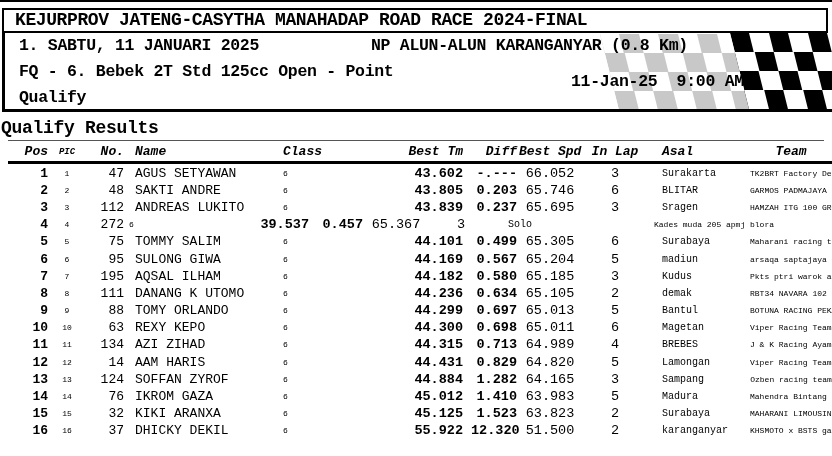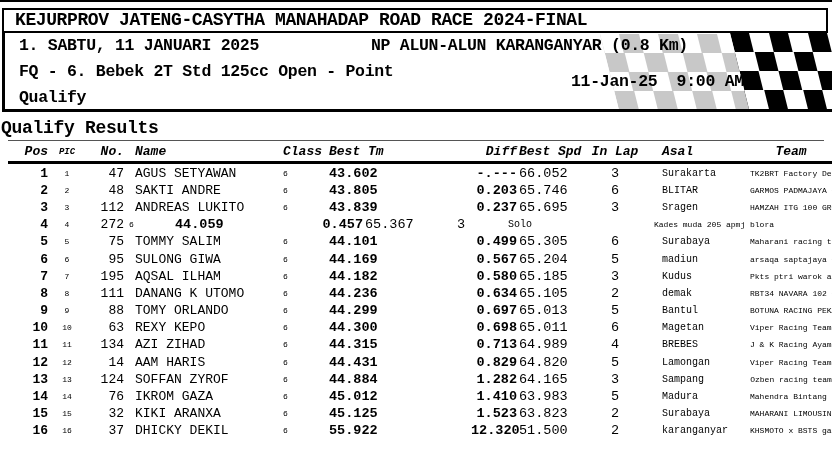--- a/index.html
+++ b/index.html
@@ -41,23 +41,23 @@
   .table{position:absolute;top:142px;left:8px;width:824px;}
   .row{display:flex;align-items:center;height:17.2px;font-size:13px;}
   .header-row{height:19px;font-style:italic;font-weight:bold;font-size:13px;}
   .divider{height:2.5px;background:#000;margin-bottom:1px;}
   .c{flex:0 0 auto;overflow:hidden;white-space:nowrap;}
   .c-pos   {width:40px;text-align:right;padding-right:4px;font-weight:bold;}
   .c-pic   {width:30px;text-align:center;font-size:8px;}
   .c-no    {width:42px;text-align:right;padding-right:5px;}
   .c-name  {width:148px;text-align:left;padding-left:6px;}
   .c-class {width:46px;font-size:8px;}
-  .c-tm    {width:134px;text-align:left;padding-right:8px;font-weight:bold;font-size:13.5px;}
+  .c-tm    {width:134px;text-align:right;padding-right:8px;font-weight:bold;font-size:13.5px;}
   .c-diff  {width:46px;text-align:right;padding-right:2px;font-weight:bold;font-size:13.5px;}
-  .c-spd   {width:62px;text-align:left;padding-right:1px;font-size:13.5px;}
+  .c-spd   {width:62px;text-align:center;padding-right:1px;font-size:13.5px;}
   .c-lap   {width:66px;text-align:center;font-size:13.5px;}
   .c-asal  {width:88px;text-align:left;padding-left:14px;font-size:10px;}
   .c-team  {flex:1 1 auto;text-align:center;font-size:8px;}
   .header-row .c-pos{font-weight:bold;}
   .header-row .c-pic{font-size:9px;}
   .header-row .c-class{font-size:13px;}
   .header-row .c-tm,.header-row .c-diff,.header-row .c-spd,.header-row .c-lap{font-size:13px;}
   .header-row .c-asal,.header-row .c-team{font-size:13px;}
 </style>
 </head>
@@ -136,21 +136,21 @@
     <div class="c c-spd">65.695</div>
     <div class="c c-lap">3</div>
     <div class="c c-asal">Sragen</div>
     <div class="c c-team">HAMZAH ITG 100 GROUP R</div>
   </div>
         <div class="row">
     <div class="c c-pos">4</div>
     <div class="c c-pic">4</div>
     <div class="c c-no">272</div>
     <div class="c c-class">6</div>
-    <div class="c c-tm">44.059</div>
+    <div class="c c-tm">39.537</div>
     <div class="c c-diff">0.457</div>
     <div class="c c-spd">65.367</div>
     <div class="c c-lap">3</div>
     <div class="c c-asal">Solo</div>
     <div class="c c-team">Kades muda 205 apmj blora</div>
   </div>
         <div class="row">
     <div class="c c-pos">5</div>
     <div class="c c-pic">5</div>
     <div class="c c-no">75</div>

